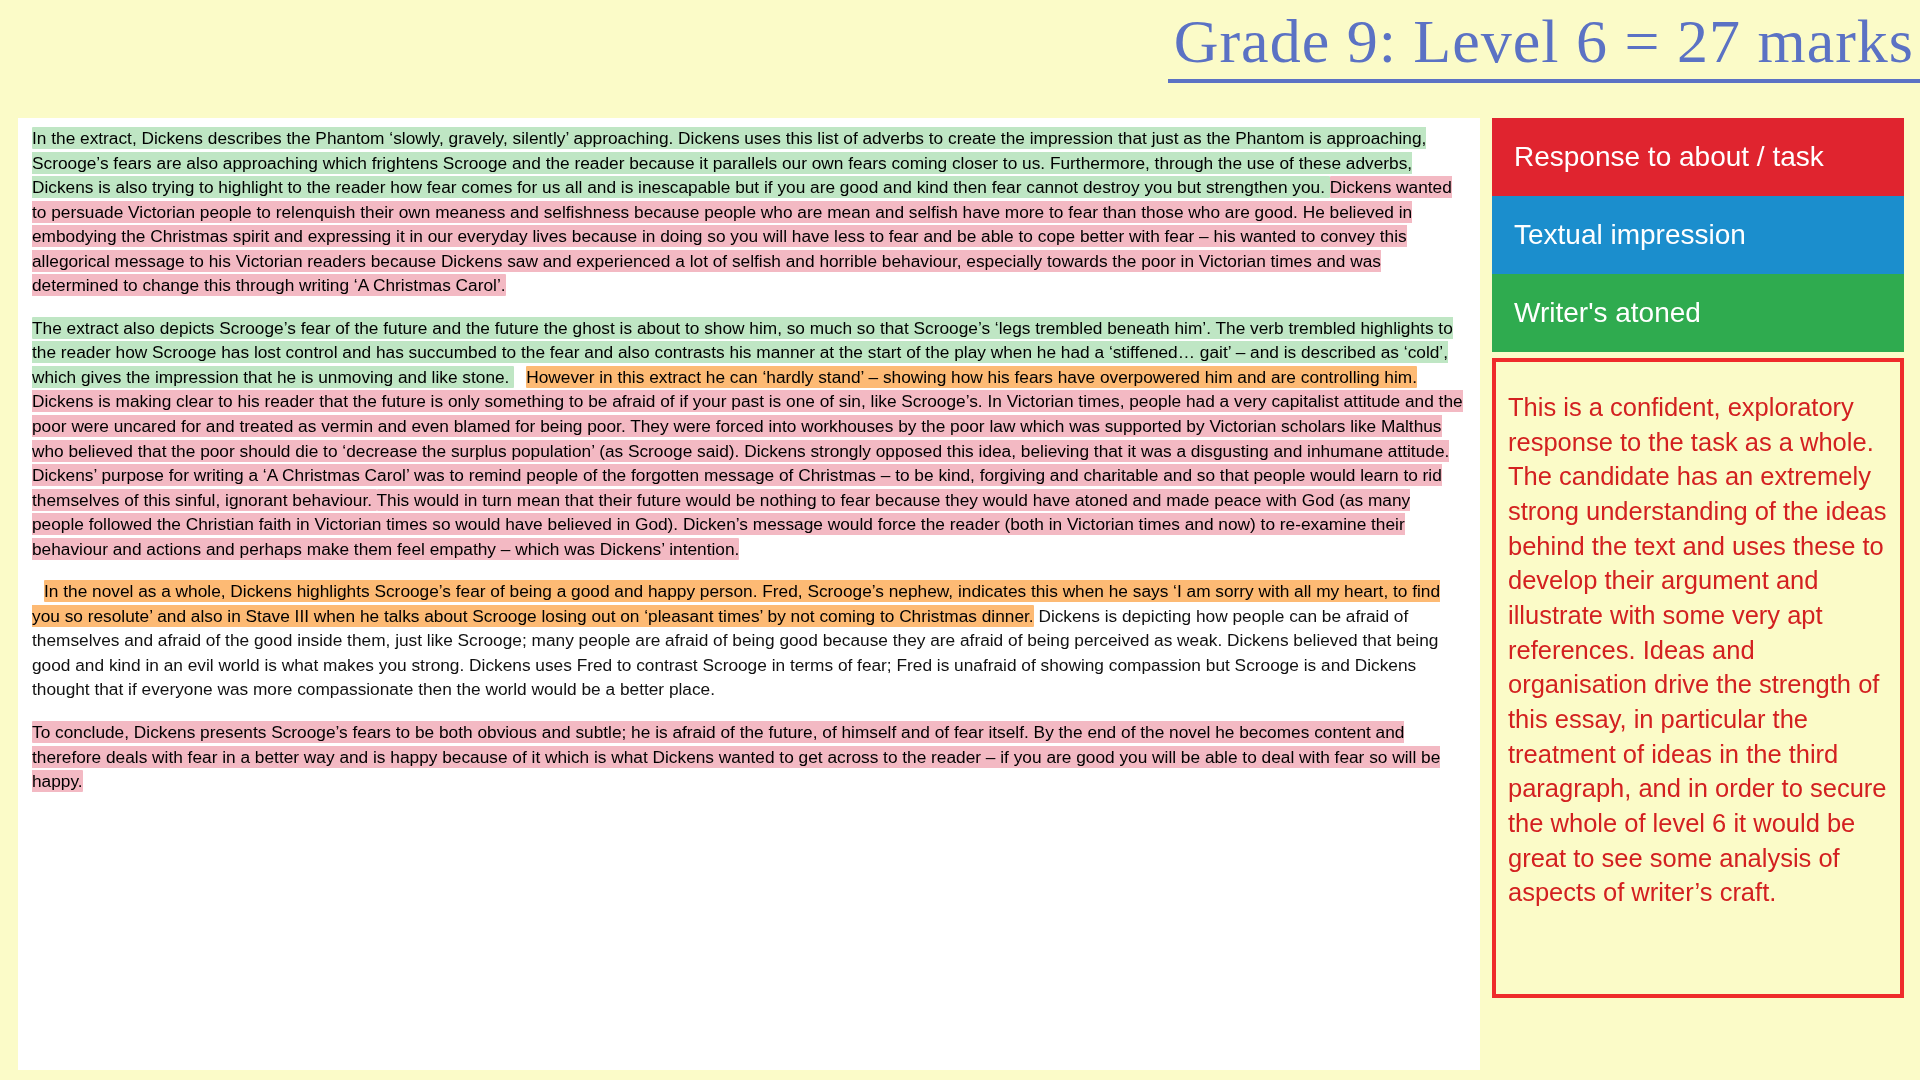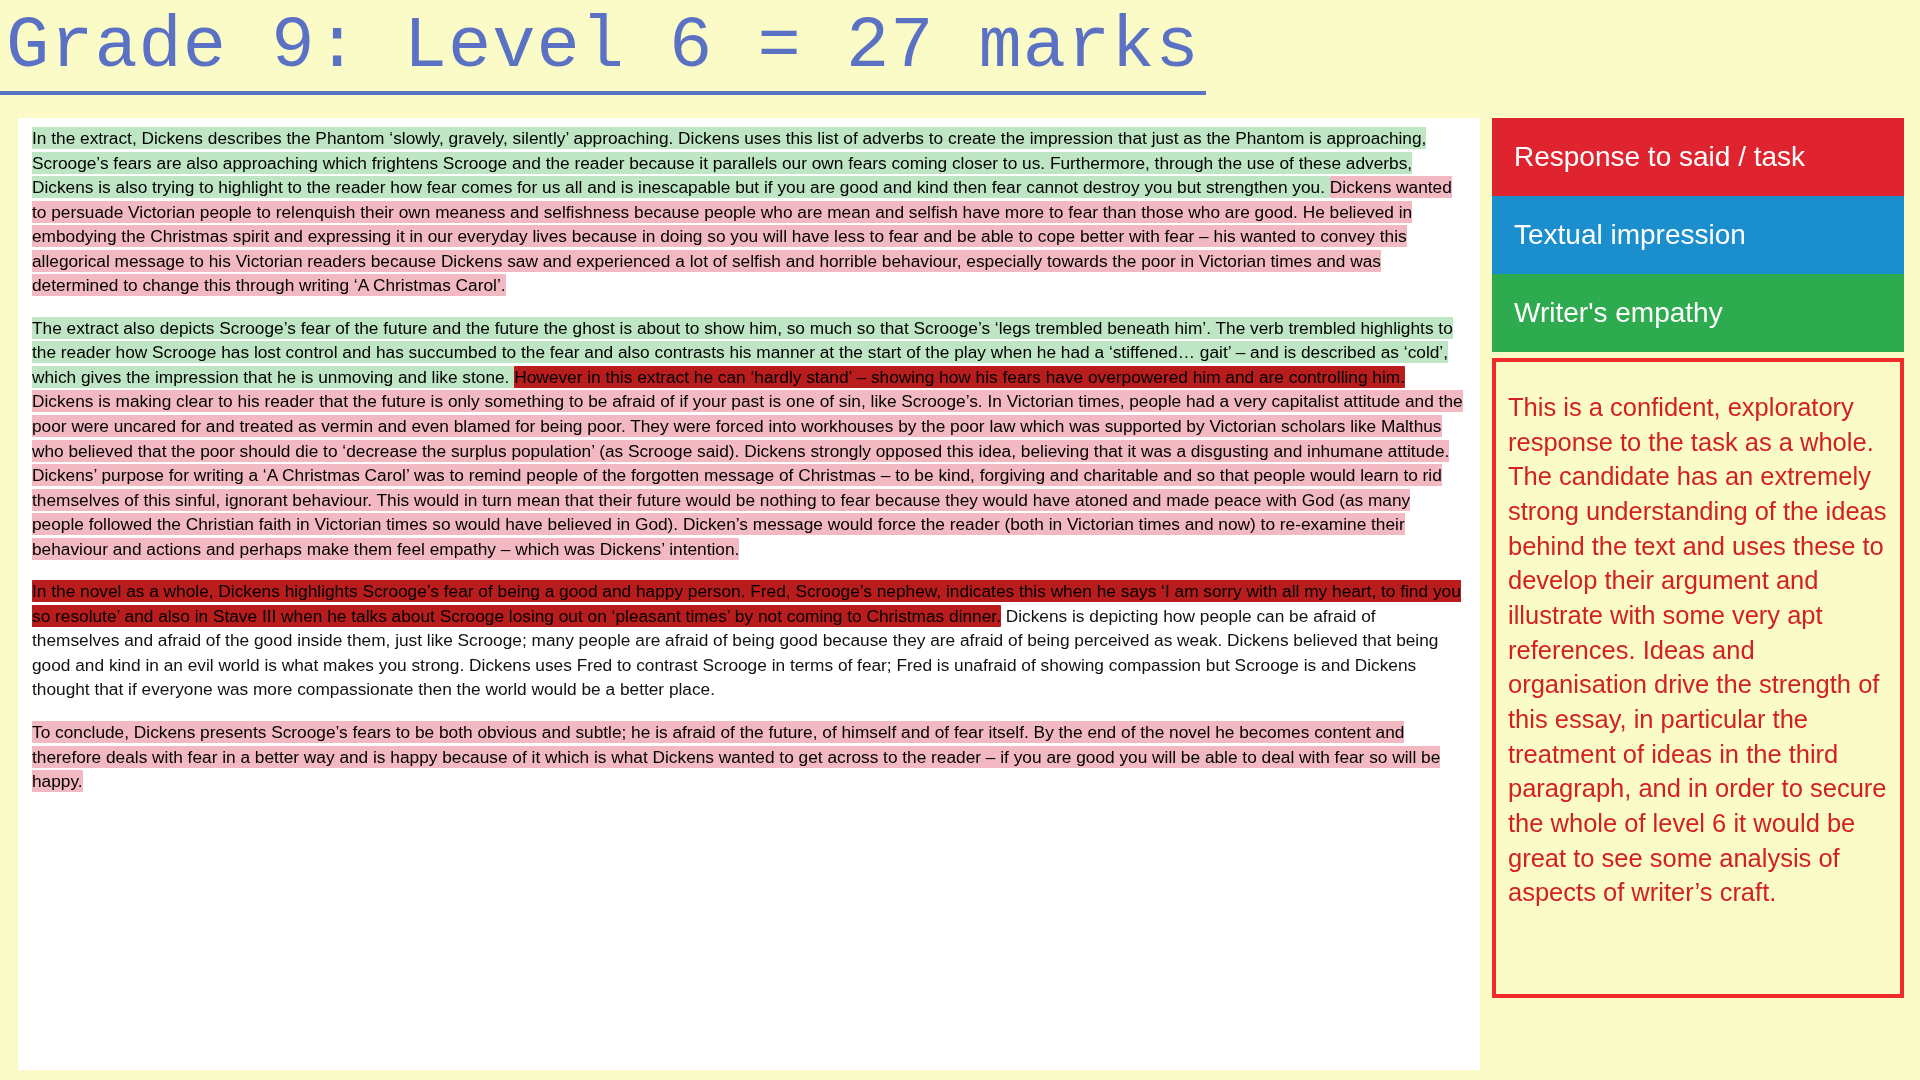--- a/index.html
+++ b/index.html
@@ -12,24 +12,24 @@
     overflow: hidden;
   }
   .page {
     position: relative;
     width: 1920px;
     height: 1080px;
     background: #fbfbc8;
     box-sizing: border-box;
   }
   .title {
-    text-align: left;
+    text-align: right;
     color: #5b72c4;
-    font-family: Liberation Mono, monospace;
-    font-size: 72px;
+    font-family: Liberation Serif, serif;
+    font-size: 62px;
     font-weight: 400;
     letter-spacing: 1px;
     padding-top: 6px;
     line-height: 1.15;
   }
   .title span {
     border-bottom: 4px solid #5b72c4;
     padding: 0 6px 2px 6px;
     display: inline-block;
   }
@@ -54,21 +54,21 @@
     margin: 0 0 18px 0;
     text-align: left;
   }
   .p-intro { margin-bottom: 22px; }
   mark {
     padding: 1px 0;
     border-radius: 1px;
   }
   .hl-green { background: #bfe6c4; }
   .hl-pink  { background: #f3b9c3; }
-  .hl-blue  { background: #b91c1c; }
+  .hl-blue  { background: #fdba74; margin-left: 12px; }
   .sidebar {
     position: absolute;
     top: 118px;
     left: 1492px;
     width: 412px;
     height: 952px;
   }
   .crit {
     height: 78px;
     display: flex;
@@ -118,26 +118,26 @@
         <mark class="hl-blue">In the novel as a whole, Dickens highlights Scrooge’s fear of being a good and happy person. Fred, Scrooge’s nephew, indicates this when he says ‘I am sorry with all my heart, to find you so resolute’ and also in Stave III when he talks about Scrooge losing out on ‘pleasant times’ by not coming to Christmas dinner.</mark><span> Dickens is depicting how people can be afraid of themselves and afraid of the good inside them, just like Scrooge; many people are afraid of being good because they are afraid of being perceived as weak. Dickens believed that being good and kind in an evil world is what makes you strong. Dickens uses Fred to contrast Scrooge in terms of fear; Fred is unafraid of showing compassion but Scrooge is and Dickens thought that if everyone was more compassionate then the world would be a better place.</span>
       </p>
       <p>
         <mark class="hl-pink">To conclude, Dickens presents Scrooge’s fears to be both obvious and subtle; he is afraid of the future, of himself and of fear itself. By the end of the novel he becomes content and therefore deals with fear in a better way and is happy because of it which is what Dickens wanted to get across to the reader – if you are good you will be able to deal with fear so will be happy.</mark>
       </p>
     </div>
   </div>
 
   <div class="sidebar">
     <div class="crit crit-1">
-      <span>Response to said / task</span>
+      <span>Response to about / task</span>
     </div>
     <div class="crit crit-2">
       <span>Textual impression</span>
     </div>
     <div class="crit crit-3">
-      <span>Writer's empathy</span>
+      <span>Writer's atoned</span>
     </div>
     <div class="comment">
       <span>This is a confident, exploratory response to the task as a whole. The candidate has an extremely strong understanding of the ideas behind the text and uses these to develop their argument and illustrate with some very apt references. Ideas and organisation drive the strength of this essay, in particular the treatment of ideas in the third paragraph, and in order to secure the whole of level 6 it would be great to see some analysis of aspects of writer’s craft.</span>
     </div>
   </div>
 
 </div>
 
 </body></html>

